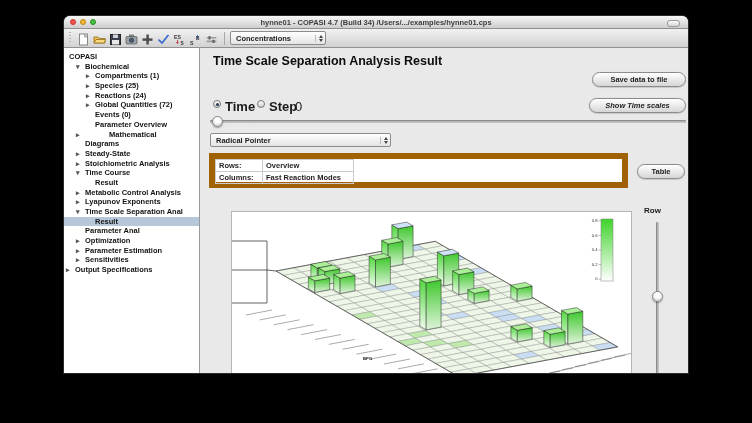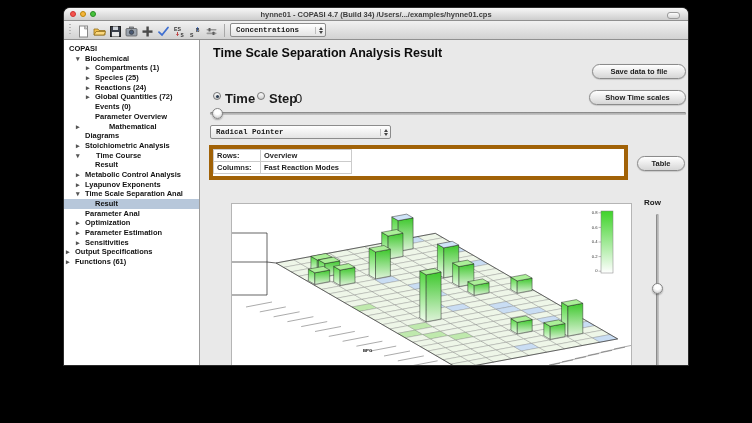--- a/index.html
+++ b/index.html
@@ -1,18 +1,18 @@
 <!DOCTYPE html>
 <html><head>
 <meta charset="utf-8">
 <style>
   html,body{margin:0;padding:0;}
   body{width:752px;height:423px;background:#000;overflow:hidden;
        font-family:"Liberation Sans",sans-serif;-webkit-font-smoothing:antialiased;}
-  .window{position:absolute;left:64px;top:8px;width:624px;height:357px;
+  .window{position:absolute;left:64px;top:16px;width:624px;height:357px;
           border-radius:6px 6px 0 0;overflow:hidden;background:#e9e9e9;
           box-shadow:0 0 0 1px #2a2a2a;}
   
   .titlebar{position:relative;height:12px;background:linear-gradient(#f7f7f7,#cdcdcd);
             border-bottom:1px solid #8f8f8f;}
   .tl{position:absolute;top:3px;width:6px;height:6px;border-radius:50%;box-sizing:border-box;}
   .tl.red{left:6px;background:#f5544d;border:0.5px solid #c33;}
   .tl.yellow{left:16px;background:#f6b53c;border:0.5px solid #b8860b;}
   .tl.green{left:26px;background:#46c33c;border:0.5px solid #2a8a24;}
   .wtitle{position:absolute;left:40px;right:40px;top:1.5px;text-align:center;
@@ -22,21 +22,21 @@
   
   .toolbar{position:relative;height:18px;background:linear-gradient(#f1f1f1,#d2d2d2);
            border-bottom:1px solid #909090;display:flex;align-items:center;padding-left:5px;}
   .tb-handle{width:2px;height:12px;margin-right:4px;
              background:repeating-linear-gradient(#b5b5b5 0 1px,transparent 1px 3px);}
   .tb-icon{width:13px;height:13px;margin:0 1.5px;flex:0 0 auto;}
   .tb-sep{width:1px;height:13px;background:#a8a8a8;margin:0 5px;}
   .mac-select{display:flex;align-items:center;box-sizing:border-box;height:14px;
               border:1px solid #8c8c8c;border-radius:2px;background:linear-gradient(#ffffff,#e4e4e4);
               font-size:7.5px;font-weight:700;color:#1c1c1c;padding:0 2px 0 5px;}
-  .mac-select .lbl{flex:1;white-space:nowrap;overflow:hidden;font-family:Liberation Mono, monospace;}
+  .mac-select .lbl{flex:1;white-space:nowrap;overflow:hidden;}
   .stepper{display:flex;flex-direction:column;align-items:center;gap:1px;margin-left:3px;
            padding-left:3px;border-left:1px solid #bdbdbd;}
   .tri-up{width:0;height:0;border-left:2.5px solid transparent;border-right:2.5px solid transparent;
           border-bottom:3px solid #444;}
   .tri-dn{width:0;height:0;border-left:2.5px solid transparent;border-right:2.5px solid transparent;
           border-top:3px solid #444;}
   
   .main{display:flex;height:385px;}
   .sidebar{position:relative;width:135px;flex:0 0 135px;background:#fff;
            border-right:1px solid #9b9b9b;font-size:7.5px;font-weight:700;color:#121212;}
@@ -65,21 +65,21 @@
   .radio.on::after{content:"";position:absolute;left:1.6px;top:1.6px;width:3.2px;height:3.2px;
                    border-radius:50%;background:#2f3f52;}
   .hslider-track{position:absolute;height:3px;border-radius:2px;
                  background:linear-gradient(#a2a2a2,#cdcdcd);box-shadow:inset 0 0.5px 1px rgba(0,0,0,.35);}
   .vslider-track{position:absolute;width:3px;border-radius:2px;
                  background:linear-gradient(90deg,#a2a2a2,#cdcdcd);box-shadow:inset 0.5px 0 1px rgba(0,0,0,.35);}
   .sthumb{position:absolute;width:11px;height:11px;border-radius:50%;box-sizing:border-box;
           background:radial-gradient(circle at 50% 32%,#ffffff 0 35%,#c9c9c9 90%);
           border:1px solid #858585;box-shadow:0 1px 1.5px rgba(0,0,0,.3);}
   .info-box{position:absolute;left:9px;top:105px;width:419px;height:35px;background:#fff;
-            border:4px solid #a16207;box-sizing:border-box;}
+            border:6px solid #a16207;box-sizing:border-box;}
   .info-table{border-collapse:collapse;font-size:7.5px;font-weight:700;color:#1e1e1e;}
   .info-table td{border:1px solid #cbcbcb;height:11px;padding:0 3px;white-space:nowrap;}
   .info-table td.c1{width:40px;}
   .info-table td.c2{width:84px;}
   #plot-wrap{position:absolute;left:31px;top:163px;width:399px;height:188px;background:#fff;
              border:1px solid #b5b5b5;}
   #plot-wrap svg{display:block;}
   .grip{position:absolute;right:1px;bottom:1px;width:10px;height:10px;
         background:repeating-linear-gradient(135deg,transparent 0 2px,#a8a8a8 2px 3px);}
 </style>
@@ -186,25 +186,29 @@
           </div>
           <div class="trow">
             <span class="tarrow" style="left: 12px;">▸</span>
             <span class="tlabel" style="left: 21px; padding-left: 24px;">Mathematical</span>
           </div>
           <div class="trow">
             <span class="tlabel" style="left: 21px;">Diagrams</span>
           </div>
           <div class="trow">
             <span class="tarrow" style="left: 12px;">▸</span>
+            <span class="tlabel" style="left: 21px;">Steady-State</span>
+          </div>
+          <div class="trow">
+            <span class="tarrow" style="left: 12px;">▸</span>
             <span class="tlabel" style="left: 21px;">Stoichiometric Analysis</span>
           </div>
           <div class="trow">
             <span class="tarrow" style="left: 12px;">▾</span>
-            <span class="tlabel" style="left: 21px; margin-left: 11px;">Time Course</span>
+            <span class="tlabel" style="left: 21px;">Time Course</span>
           </div>
           <div class="trow">
             <span class="tlabel" style="left: 31px;">Result</span>
           </div>
           <div class="trow">
             <span class="tarrow" style="left: 12px;">▸</span>
             <span class="tlabel" style="left: 21px;">Metabolic Control Analysis</span>
           </div>
           <div class="trow">
             <span class="tarrow" style="left: 12px;">▸</span>
@@ -228,40 +232,36 @@
             <span class="tarrow" style="left: 12px;">▸</span>
             <span class="tlabel" style="left: 21px;">Parameter Estimation</span>
           </div>
           <div class="trow">
             <span class="tarrow" style="left: 12px;">▸</span>
             <span class="tlabel" style="left: 21px;">Sensitivities</span>
           </div>
           <div class="trow">
             <span class="tarrow" style="left: 2px;">▸</span>
             <span class="tlabel" style="left: 11px;">Output Specifications</span>
-          </div>
-          <div class="trow">
-            <span class="tarrow" style="left: 2px;">▸</span>
-            <span class="tlabel" style="left: 11px;">Functions (61)</span>
           </div>
         </div>
       <div class="sb-hscroll">
         <div class="sb-track">
           <div class="sb-thumb"></div>
         </div>
         <div class="sb-btn" style="left:111px;">◂</div>
         <div class="sb-btn" style="left:122px;">▸</div>
       </div>
     </div>
 
     <div class="content">
       <div class="page-title">Time Scale Separation Analysis Result</div>
 
       <div class="btn" style="right:2px;top:24px;width:94px;">Save data to file</div>
-      <div class="btn" style="right:2px;top:50px;width:97px;">Show Time scales</div>
+      <div class="btn" style="right:2px;top:50px;width:97px;font-style:italic;">Show Time scales</div>
 
       <div class="radio on" style="left:13px;top:52px;"></div>
       <div class="small-label" style="left:25px;top:51px;">Time</div>
       <div class="radio" style="left:57px;top:52px;"></div>
       <div class="small-label" style="left:69px;top:51px;">Step</div>
       <div class="small-label" style="left:95px;top:51px;font-weight:400;">0</div>
 
       <div class="hslider-track" style="left:10px;top:72px;width:476px;"></div>
       <div class="sthumb" style="left:12px;top:68px;"></div>
 

